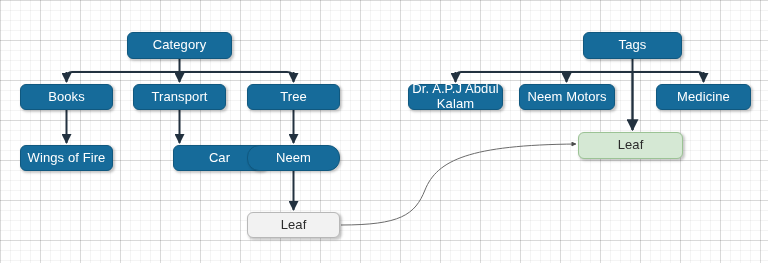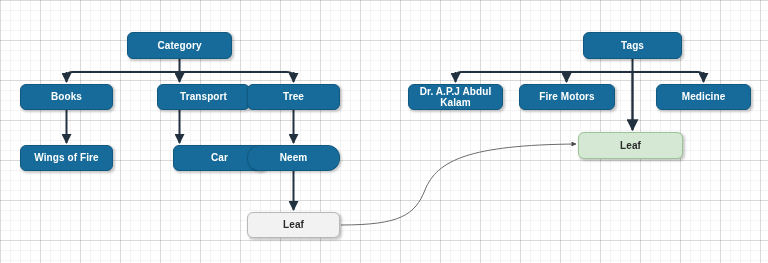--- a/index.html
+++ b/index.html
@@ -32,22 +32,22 @@
     height: 263px;
     pointer-events: none;
   }
   .node {
     position: absolute;
     box-sizing: border-box;
     display: flex;
     align-items: center;
     justify-content: center;
     border-radius: 6px;
-    font-size: 10px;
-    font-weight: bold;
+    font-size: 13px;
+    font-weight: normal;
     letter-spacing: 0.1px;
     text-align: center;
     line-height: 1.15;
     box-shadow: 1.5px 1.5px 2.5px rgba(0,0,0,0.22);
     user-select: none;
   }
   .node.blue {
     background: #166b9a;
     border: 1px solid #10587f;
     color: #ffffff;
@@ -108,21 +108,21 @@
   </svg>
 
   <div class="node blue" style="left:127px; top:32px; width:105px; height:27px;">
     <span>Category</span>
   </div>
 
   <div class="node blue" style="left:20px; top:84px; width:93px; height:26px;">
     <span>Books</span>
   </div>
 
-  <div class="node blue" style="left:133px; top:84px; width:93px; height:26px;margin-left:24px;">
+  <div class="node blue" style="left:133px; top:84px; width:93px; height:26px;">
     <span>Transport</span>
   </div>
 
   <div class="node blue" style="left:247px; top:84px; width:93px; height:26px;text-align:center;">
     <span>Tree</span>
   </div>
 
   <div class="node blue" style="left:20px; top:145px; width:93px; height:26px;">
     <span>Wings of Fire</span>
   </div>
@@ -141,21 +141,21 @@
 
   <div class="node blue" style="left:583px; top:32px; width:99px; height:27px;">
     <span>Tags</span>
   </div>
 
   <div class="node blue" style="left:408px; top:84px; width:95px; height:26px;">
     <span>Dr. A.P.J Abdul Kalam</span>
   </div>
 
   <div class="node blue" style="left:519px; top:84px; width:96px; height:26px;">
-    <span>Fire Motors</span>
+    <span>Neem Motors</span>
   </div>
 
   <div class="node blue" style="left:656px; top:84px; width:95px; height:26px;">
     <span>Medicine</span>
   </div>
 
   <div class="node green" style="left:578px; top:132px; width:105px; height:27px;">
     <span>Leaf</span>
   </div>
 

